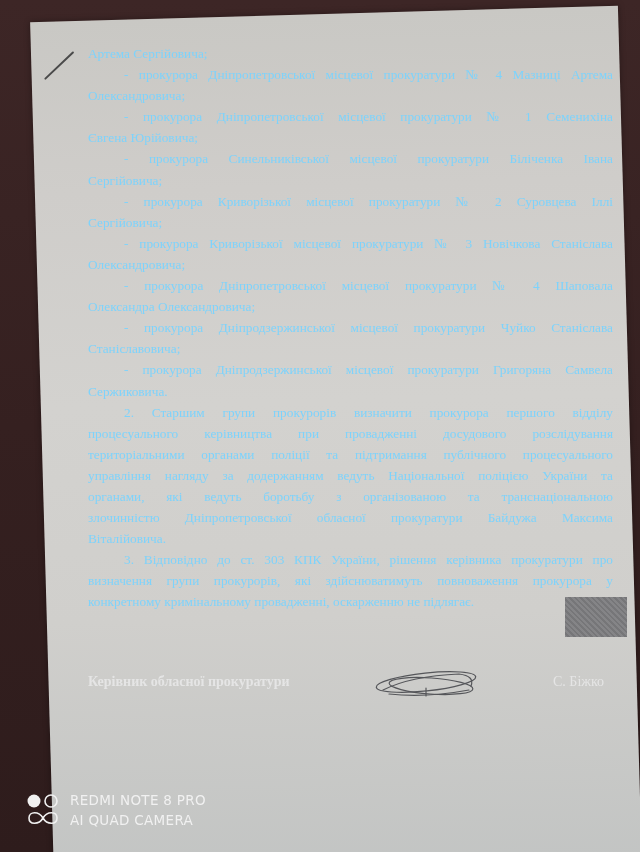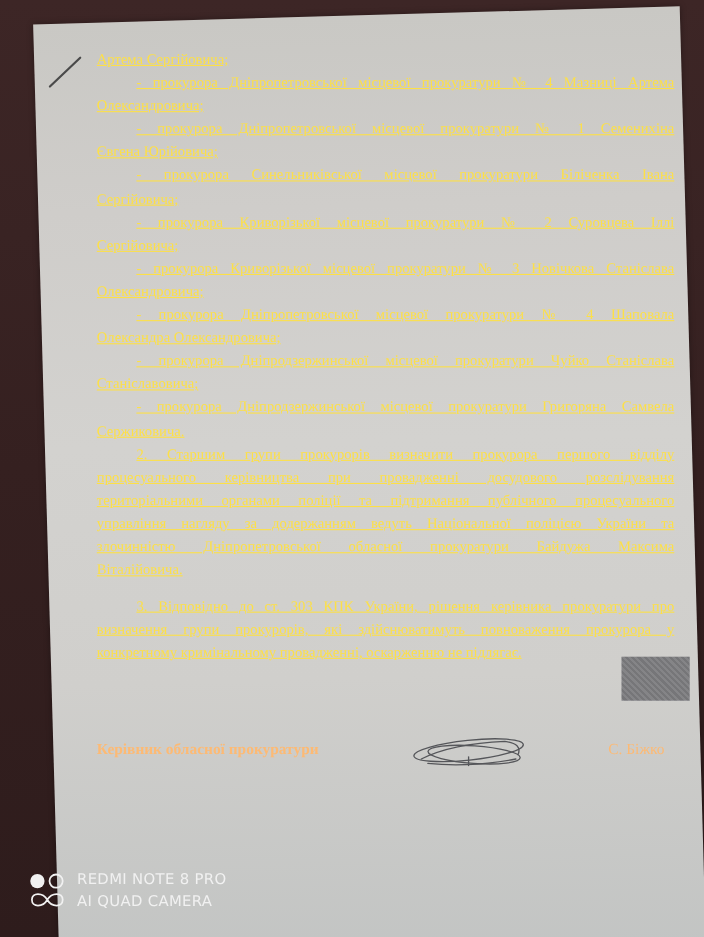--- a/index.html
+++ b/index.html
@@ -39,60 +39,59 @@
       background: #4a4a4a;
       transform: rotate(48deg);
       transform-origin: top left;
       border-radius: 1px;
     }
     .content {
       position: absolute;
       left: 88px;
       top: 43px;
       width: 525px;
-      color: #fde047;
+      color: #7dd3fc;
       font-size: 13.3px;
       line-height: 21.1px;
-      text-decoration: underline;
     }
     .line {
       display: block;
       white-space: nowrap;
     }
     .justified {
       text-align: justify;
       text-align-last: justify;
       white-space: normal;
     }
     .indent {
       padding-left: 36px;
     }
     .para {
       display: block;
     }
     .point-3 {
-      margin-top: 12px;
+      margin-top: 0px;
     }
     .stamp {
       position: absolute;
       left: 565px;
       top: 597px;
       width: 62px;
       height: 40px;
       background:
         repeating-linear-gradient(45deg, rgba(255,255,255,0.06) 0 2px, rgba(0,0,0,0.06) 2px 4px),
         #7d7d80;
     }
     .signature-row {
       position: absolute;
       left: 88px;
       top: 672px;
       width: 530px;
       height: 24px;
-      color: #fdba74;
+      color: #e5e5e5;
       font-size: 14px;
     }
     .signer-title {
       position: absolute;
       left: 0;
       top: 2px;
       font-weight: bold;
       white-space: nowrap;
     }
     .signature {
@@ -176,20 +175,21 @@
   <div class="para">
     <span class="line justified indent">- прокурора Дніпродзержинської місцевої прокуратури Григоряна Самвела</span>
     <span class="line">Сержиковича.</span>
   </div>
 
   <div class="para">
     <span class="line justified indent">2. Старшим групи прокурорів визначити прокурора першого відділу</span>
     <span class="line justified">процесуального керівництва при провадженні досудового розслідування</span>
     <span class="line justified">територіальними органами поліції та підтримання публічного процесуального</span>
     <span class="line justified">управління нагляду за додержанням ведуть Національної поліцією України та</span>
+    <span class="line justified">органами, які ведуть боротьбу з організованою та транснаціональною</span>
     <span class="line justified">злочинністю Дніпропетровської обласної прокуратури Байдужа Максима</span>
     <span class="line">Віталійовича.</span>
   </div>
 
   <div class="para point-3">
     <span class="line justified indent">3. Відповідно до ст. 303 КПК України, рішення керівника прокуратури про</span>
     <span class="line justified">визначення групи прокурорів, які здійснюватимуть повноваження прокурора у</span>
     <span class="line">конкретному кримінальному провадженні, оскарженню не підлягає.</span>
   </div>
 </div>

